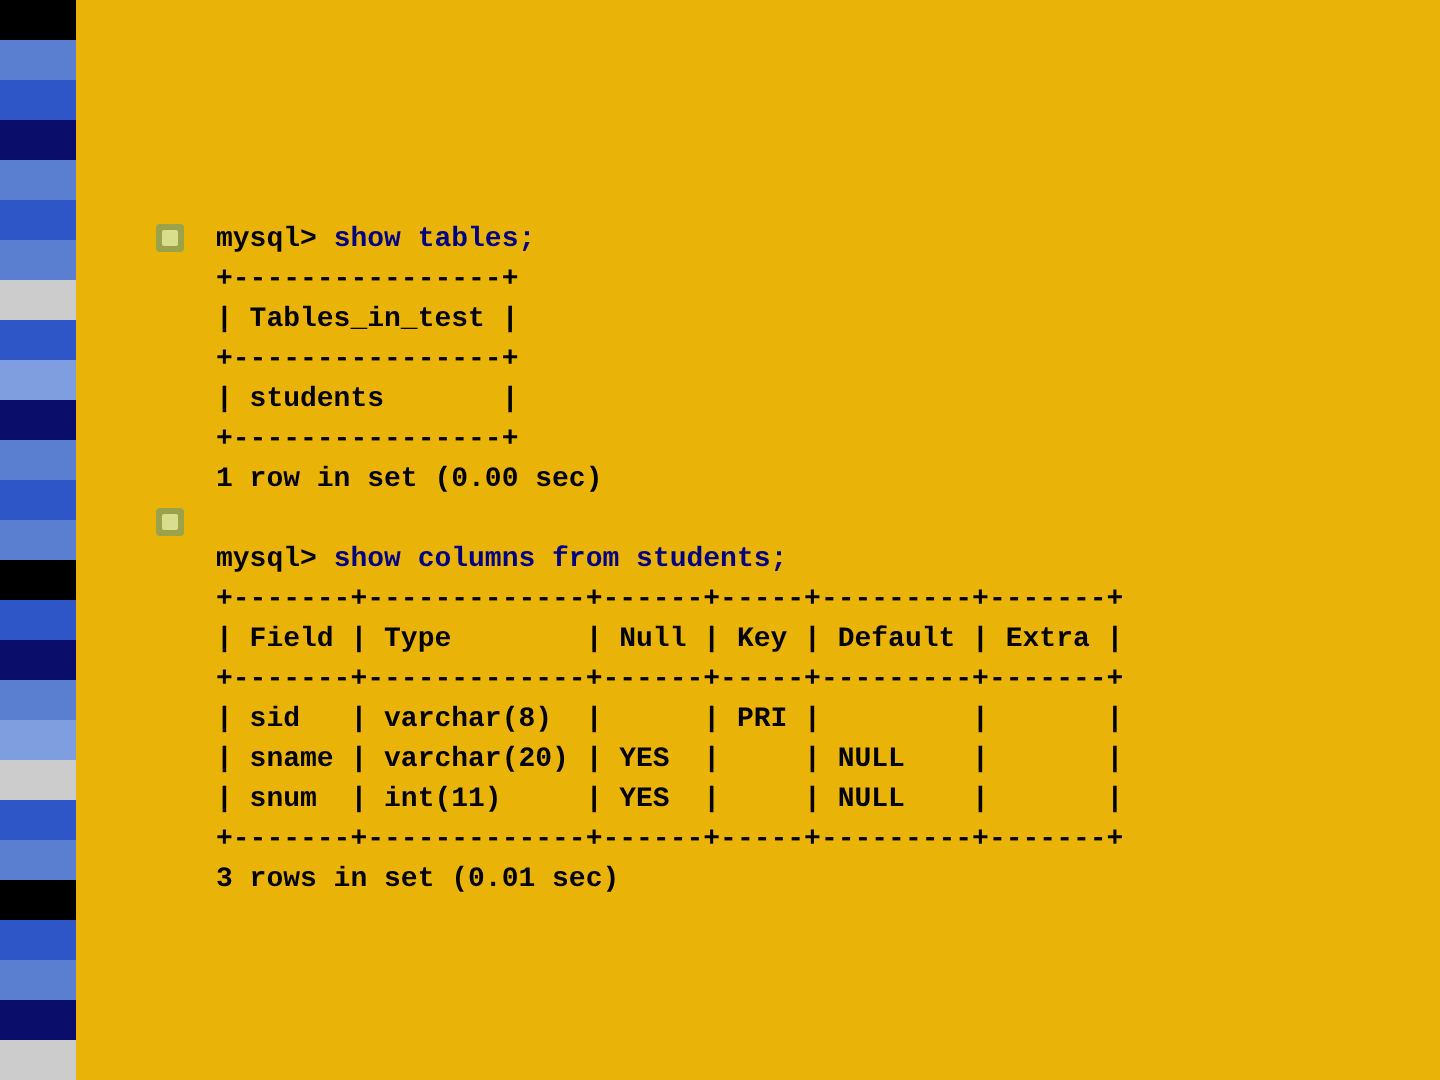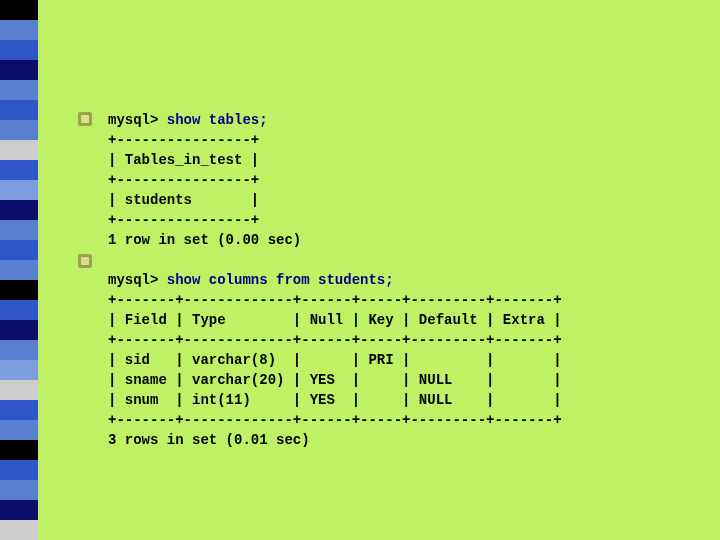--- a/index.html
+++ b/index.html
@@ -1,16 +1,16 @@
 <!DOCTYPE html>
 <html><head>
 <meta charset="utf-8">
 <style>
 html,body{margin:0;padding:0;background:#fff}
-.slide{position:relative;width:720px;height:540px;background:#bef264;overflow:hidden}
+.slide{position:relative;width:720px;height:540px;background:#eab308;overflow:hidden}
 .stripes{position:absolute;left:0;top:0;width:38px;height:540px;display:flex;flex-direction:column}
 .stripes div{flex:1}
 .content{position:absolute;left:108px;top:110px;font-family:"Courier New",Courier,monospace;font-size:14px;font-weight:bold;line-height:20px;white-space:pre;color:#000}
 .content .kw{color:#000080}
 .bullet{position:absolute;width:14px;height:14px;background:#9aa24a;border-radius:2px}
 .bullet::after{content:"";position:absolute;left:3px;top:3px;width:8px;height:8px;background:#d8de8e;border-radius:1px}
 .b1{left:78px;top:112px}
 .b2{left:78px;top:254px}
 </style>
 </head>

